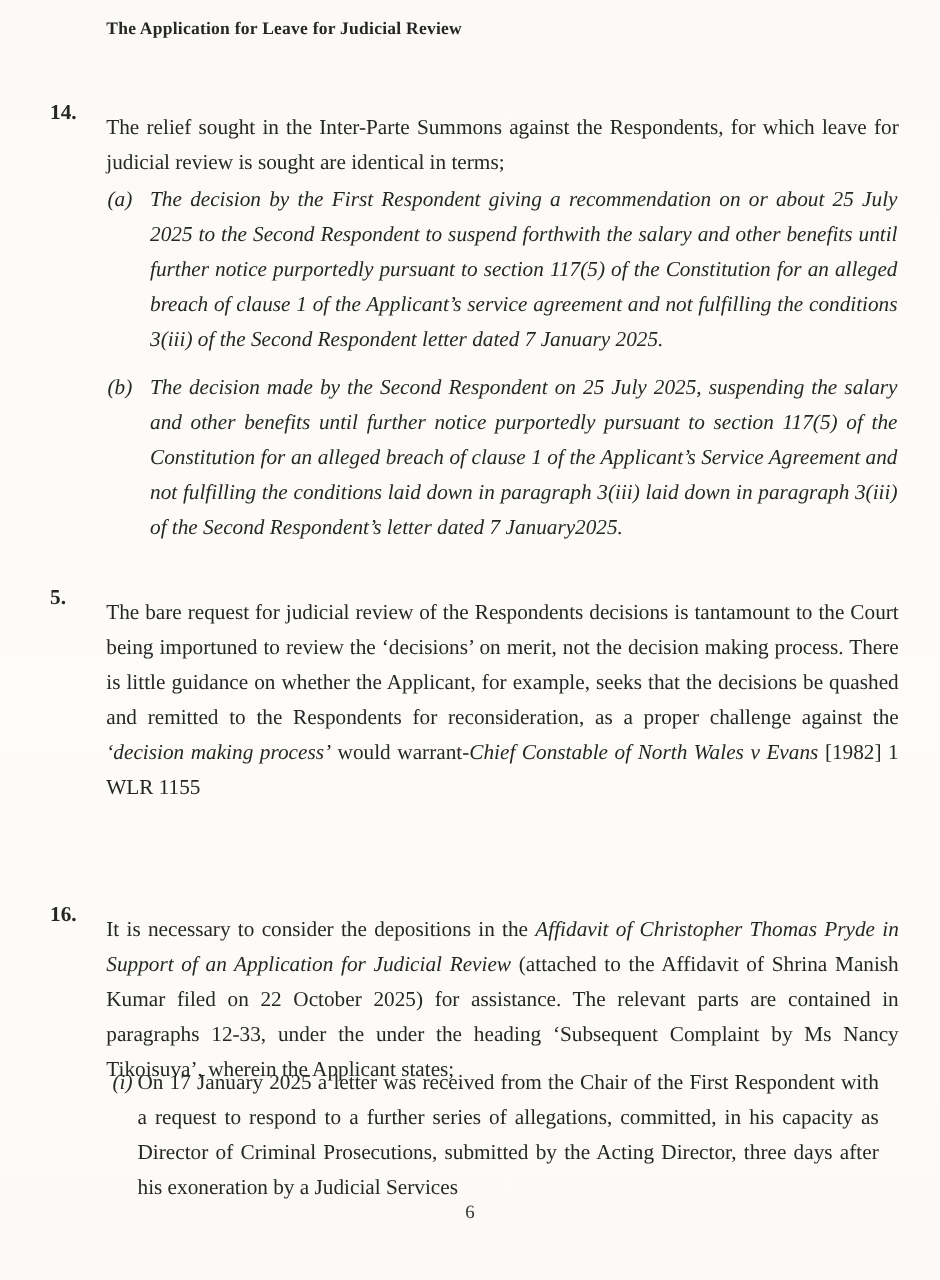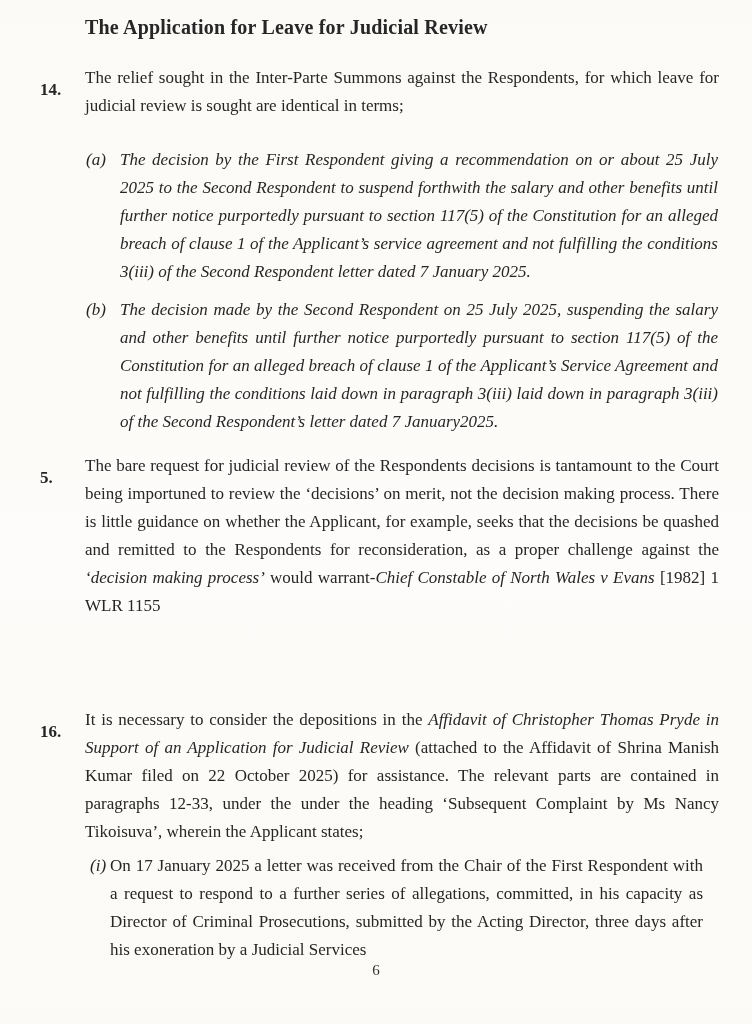--- a/index.html
+++ b/index.html
@@ -15,41 +15,42 @@
     background: linear-gradient(180deg, #fbfaf6 0%, #fdfcfa 55%, #fbfaf6 100%);
     font-family: "Liberation Serif", "DejaVu Serif", serif;
     color: #262626;
     overflow: hidden;
   }
   .heading {
     position: absolute;
     left: 85px;
     top: 16px;
     margin: 0;
-    font-size: 20px;
+    font-size: 14px;
     font-weight: 700;
     letter-spacing: 0.2px;
   }
   .para, .sub {
     position: absolute;
     left: 0;
     width: 752px;
     font-size: 17px;
     line-height: 28px;
   }
   .num {
     position: absolute;
     left: 40px;
     top: 12px;
     font-weight: 700;
   }
   .para-body {
     margin-left: 85px;
     width: 634px;
     text-align: justify;
+    margin-top: 24px;
   }
   .sublabel {
     position: absolute;
     left: 86px;
     top: 0;
     font-style: italic;
   }
   .sub-body {
     margin-left: 120px;
     width: 598px;

